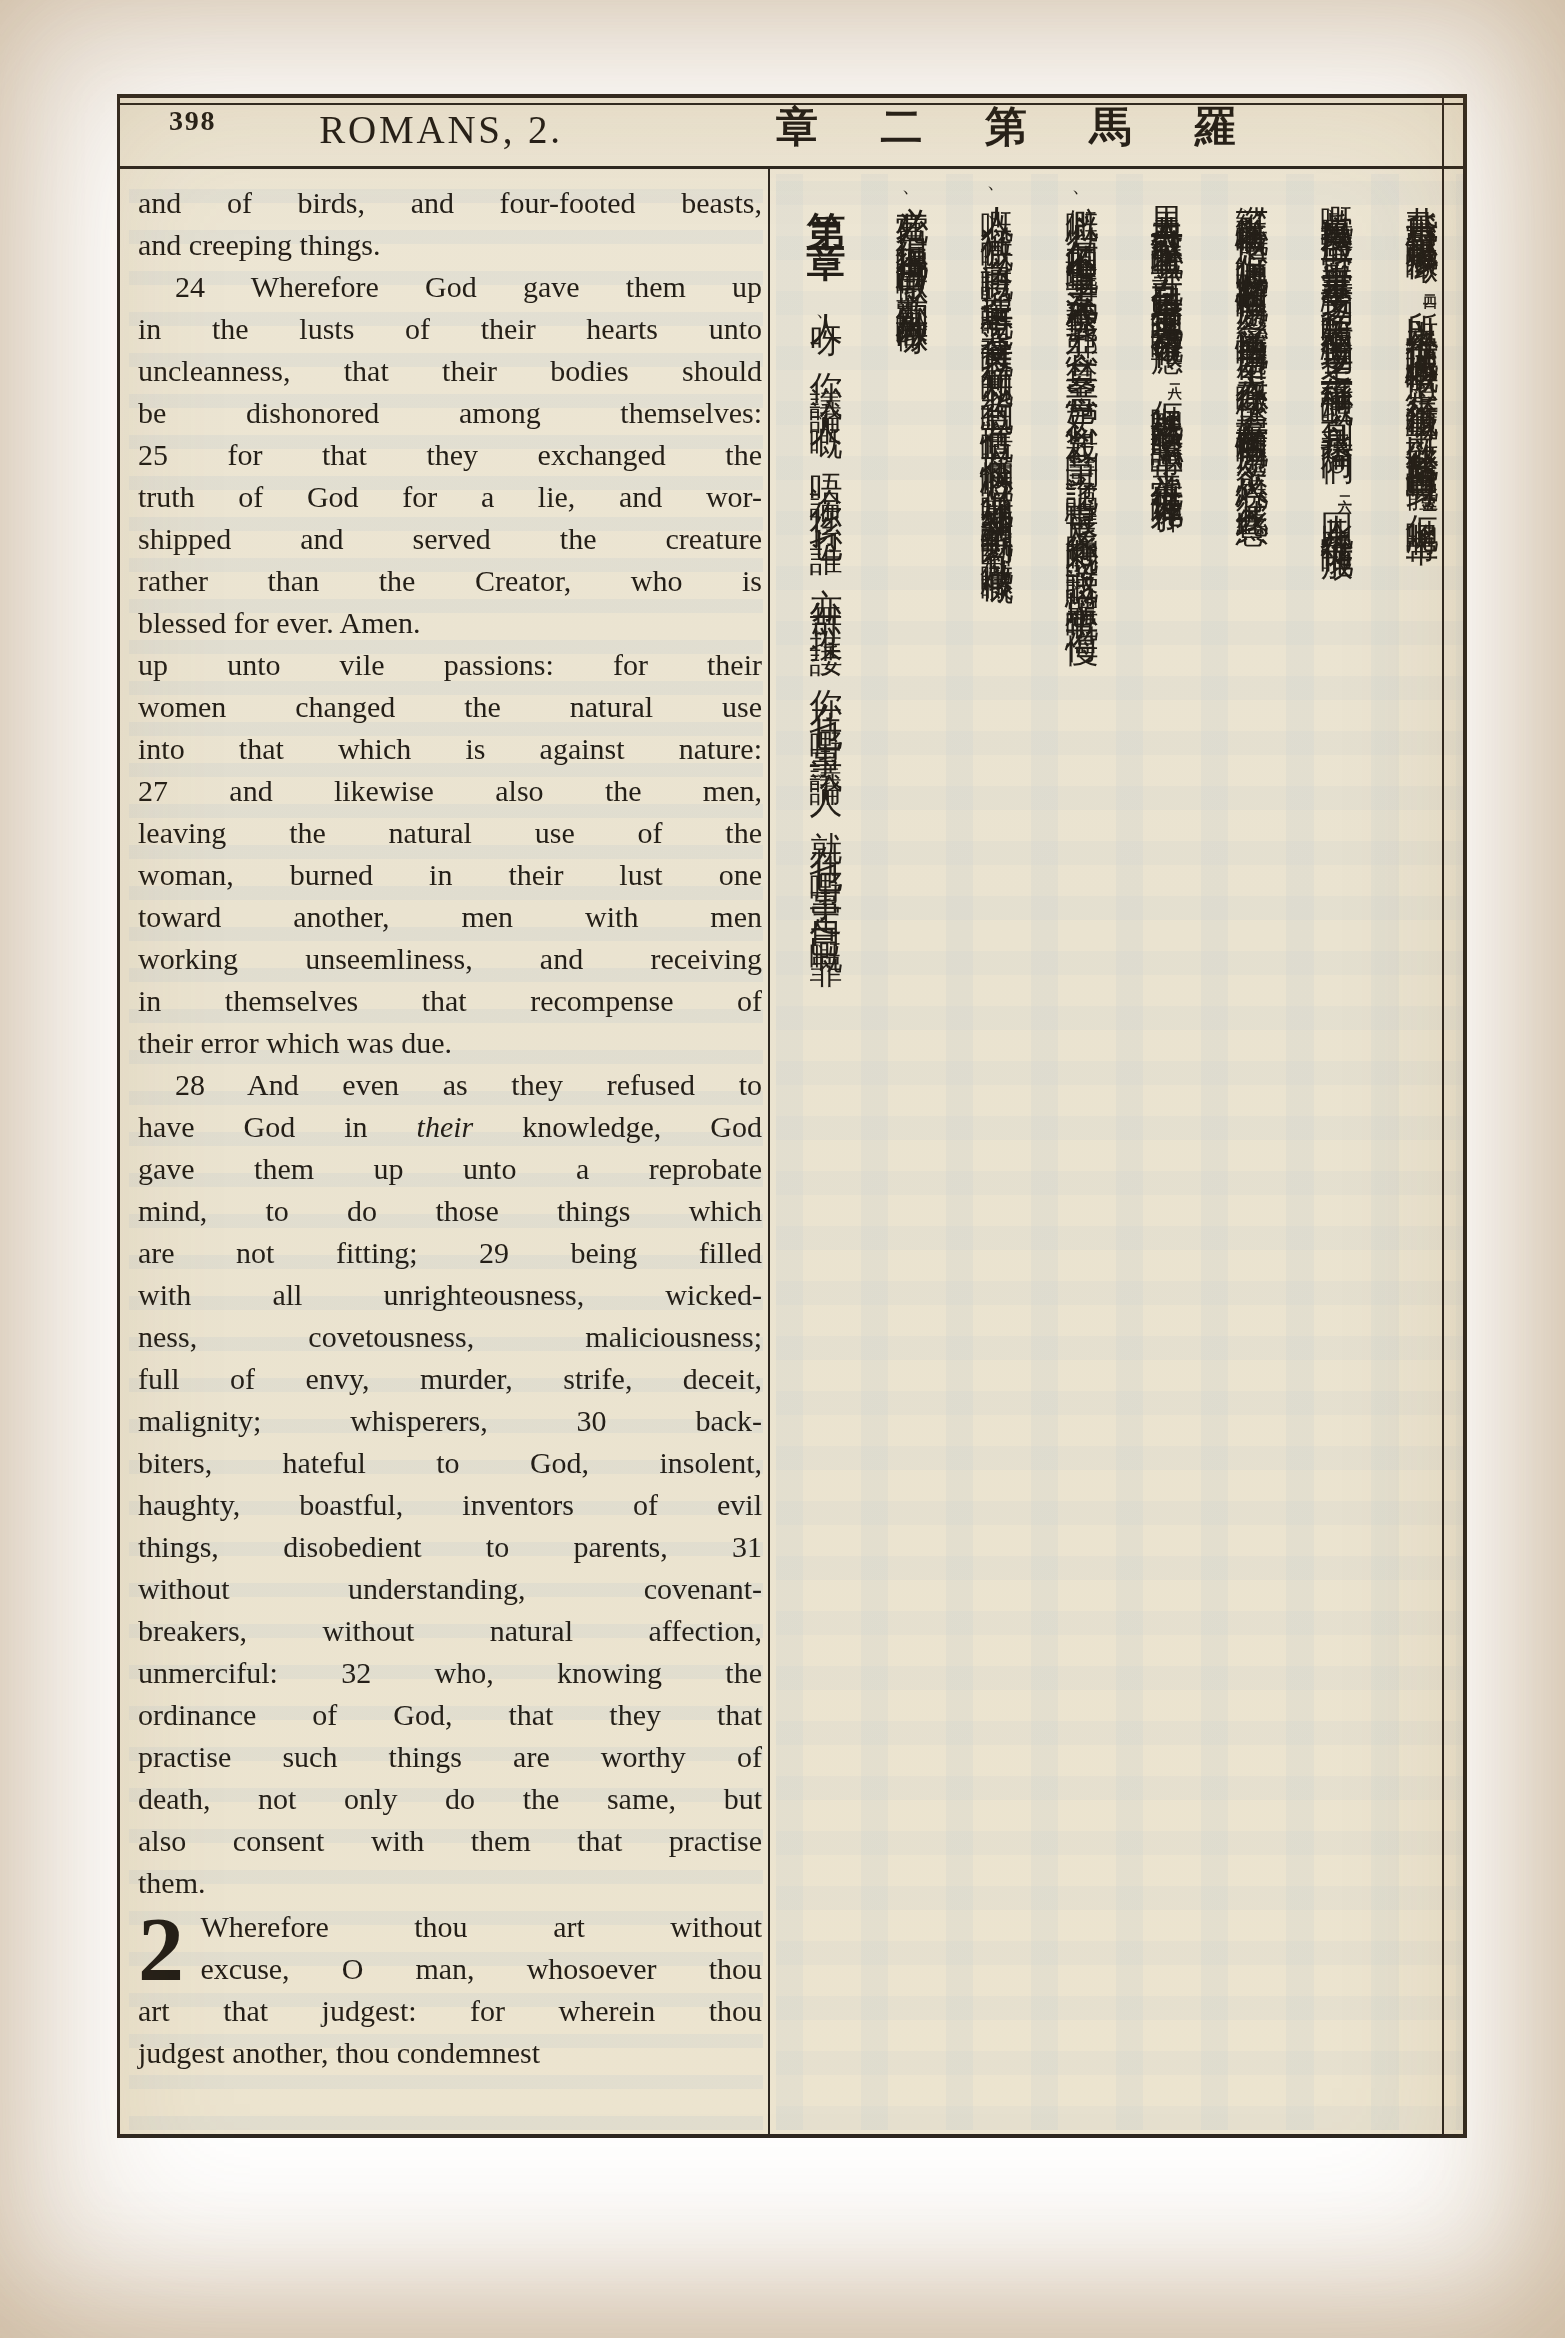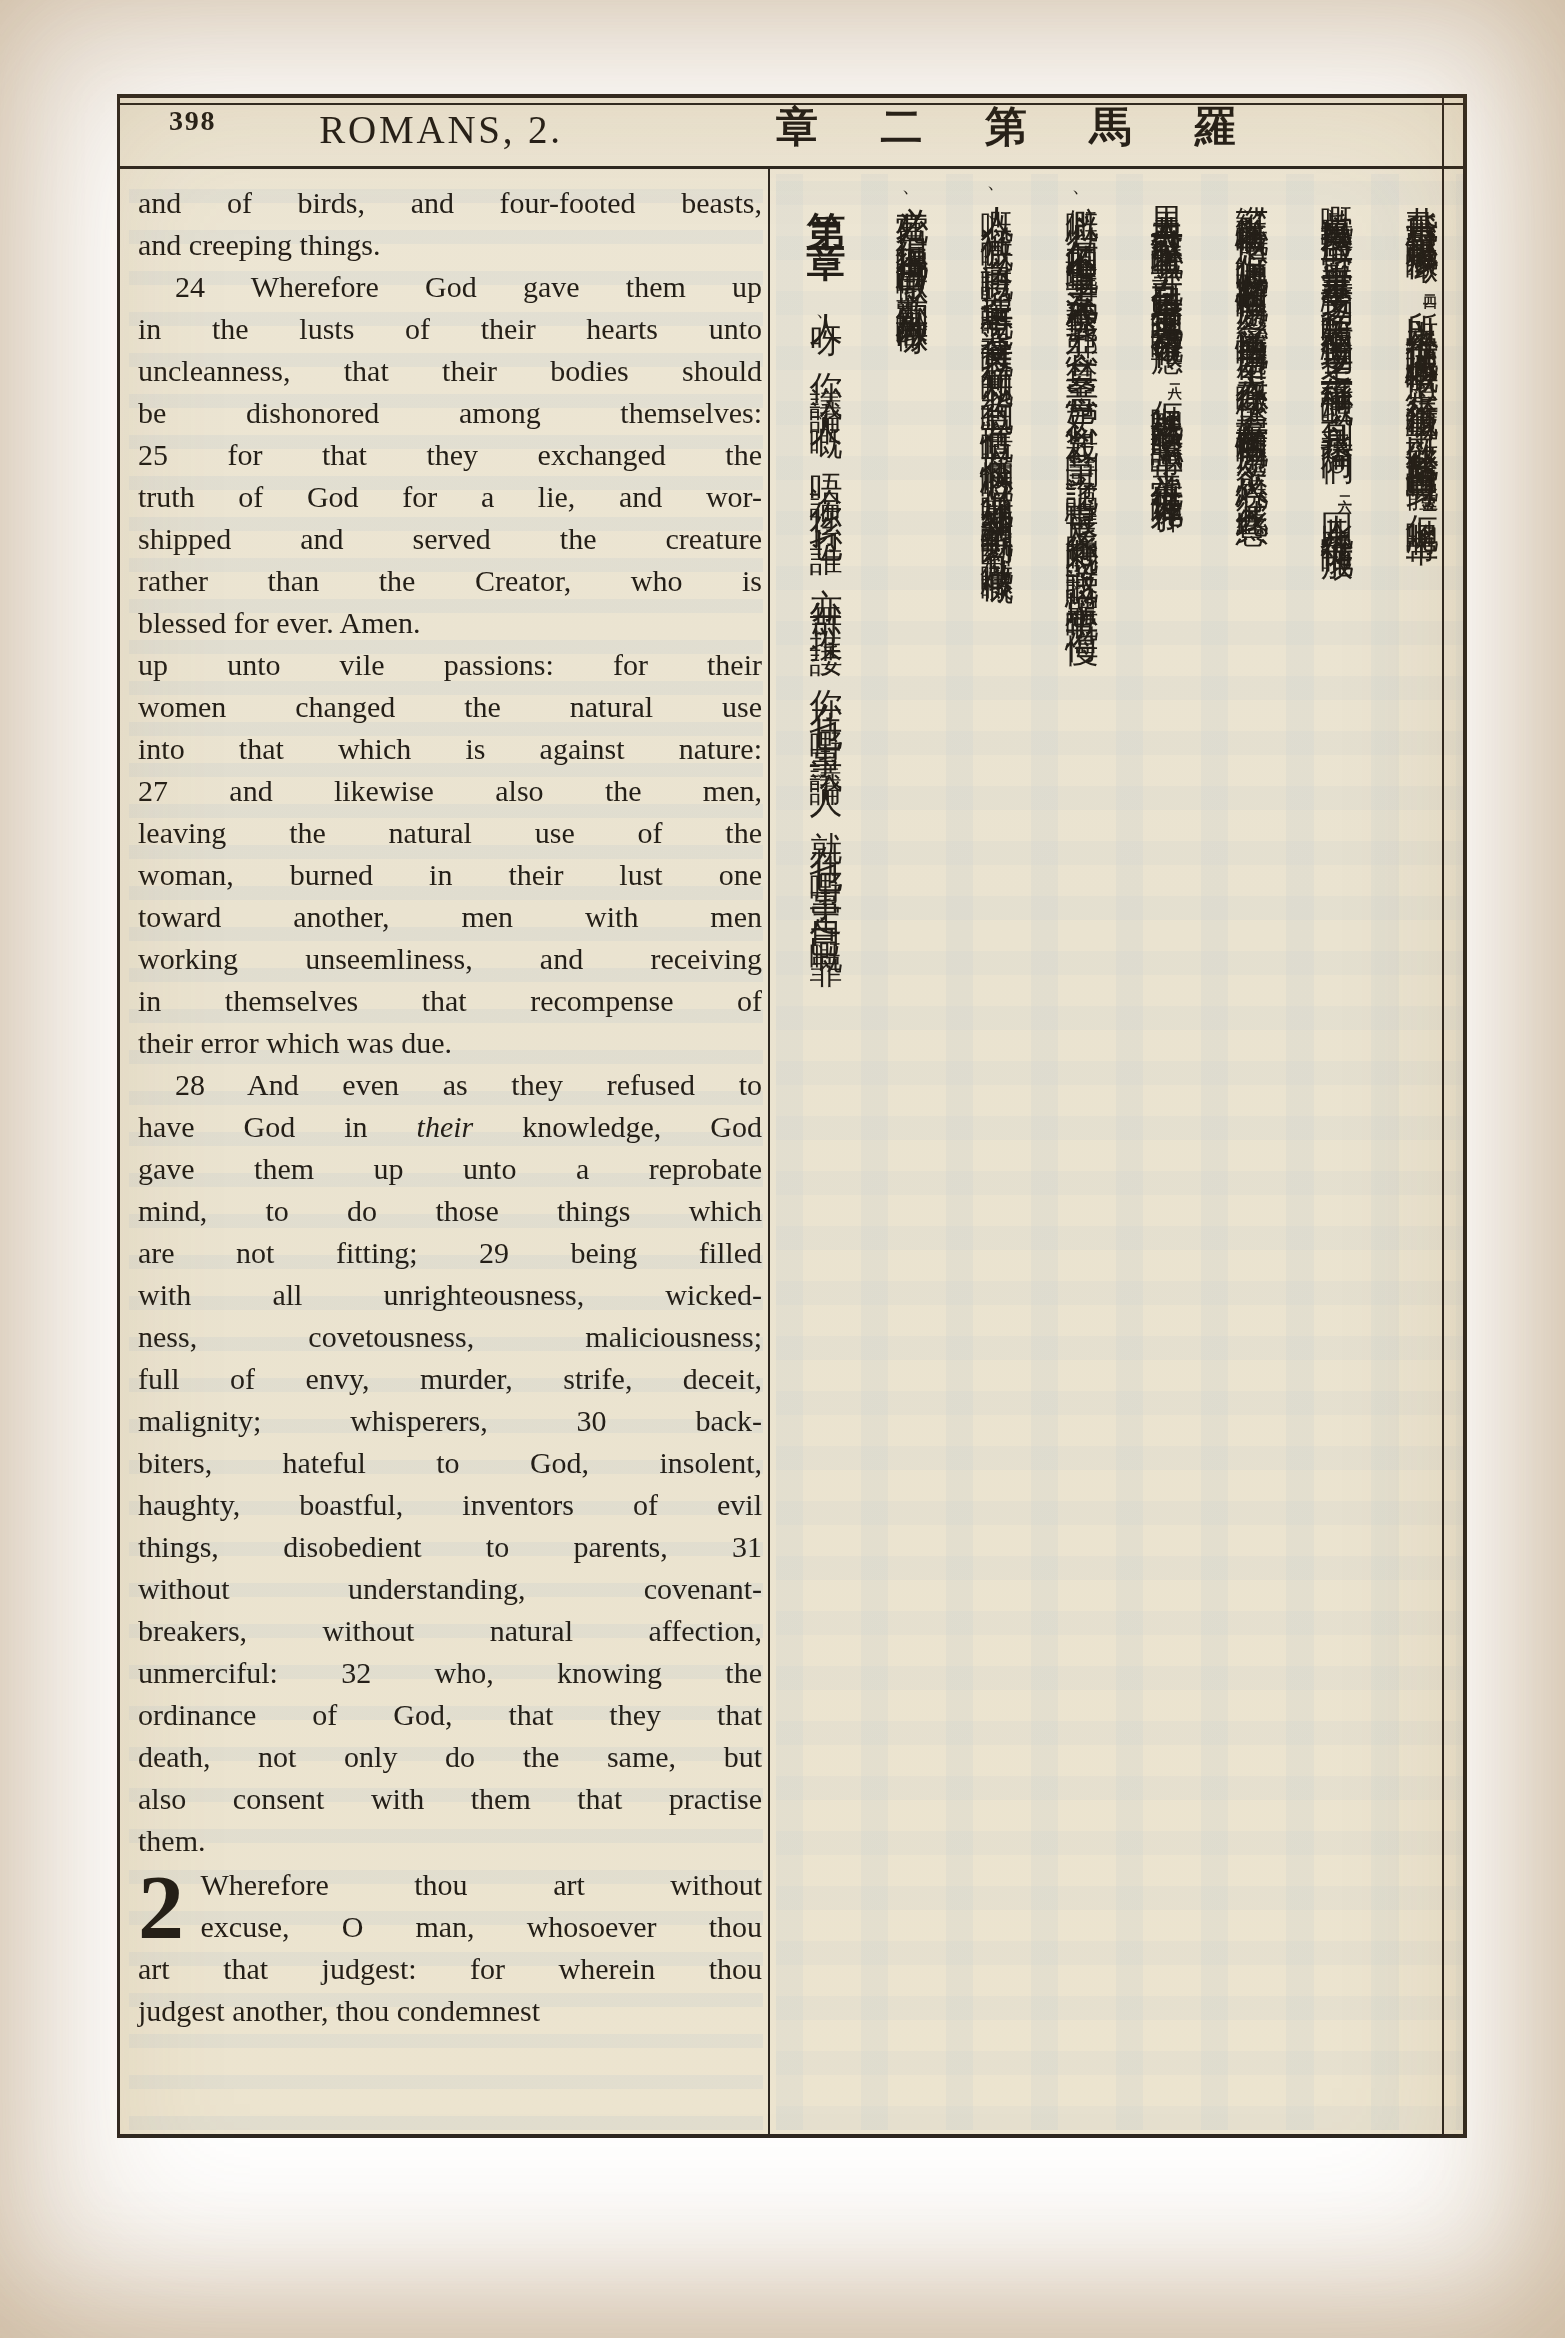--- a/index.html
+++ b/index.html
@@ -103,20 +103,21 @@
       <div class="eline">ness, covetousness, maliciousness;</div>
       <div class="eline">full of envy, murder, strife, deceit,</div>
       <div class="eline">malignity; whisperers, <b>30</b> back-</div>
       <div class="eline">biters, hateful to God, insolent,</div>
       <div class="eline">haughty, boastful, inventors of evil</div>
       <div class="eline">things, disobedient to parents, <b>31</b></div>
       <div class="eline">without understanding, covenant-</div>
       <div class="eline">breakers, without natural affection,</div>
       <div class="eline">unmerciful: <b>32</b> who, knowing the</div>
       <div class="eline">ordinance of God, that they that</div>
+      <div class="eline">practise such things are worthy of</div>
       <div class="eline">death, not only do the same, but</div>
       <div class="eline">also consent with them that practise</div>
       <div class="eline end">them.</div>
     </div>
   <div class="ch2" id="english-ch2">
     <div class="dropcap" id="ch2-dropcap">2</div>
   <div class="eline">Wherefore thou art without</div>
       <div class="eline">excuse, O man, whosoever thou</div>
       <div class="eline">art that judgest: for wherein thou</div>
       <div class="eline end">judgest another, thou condemnest</div>

